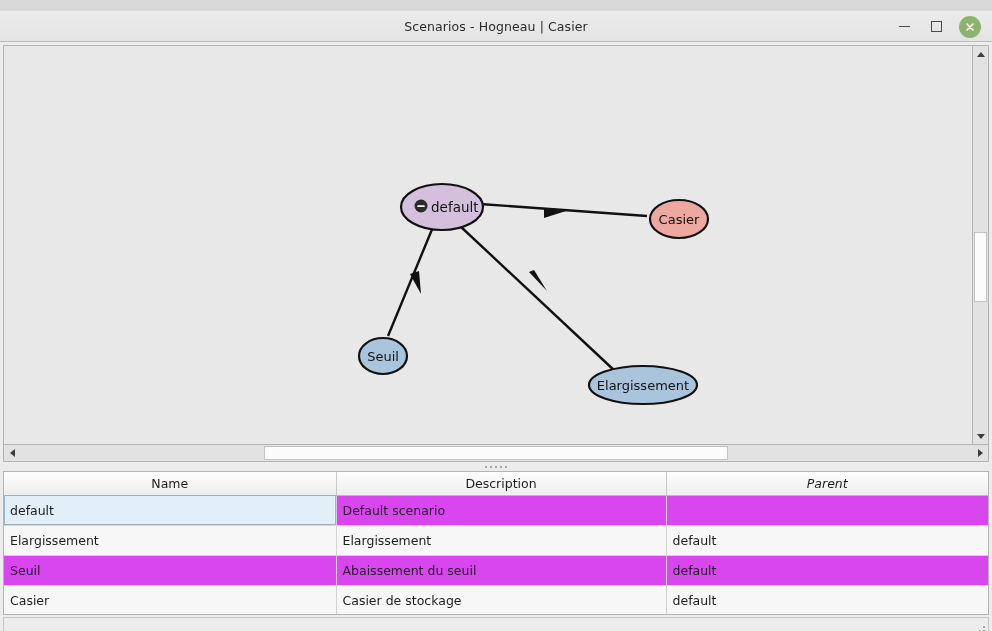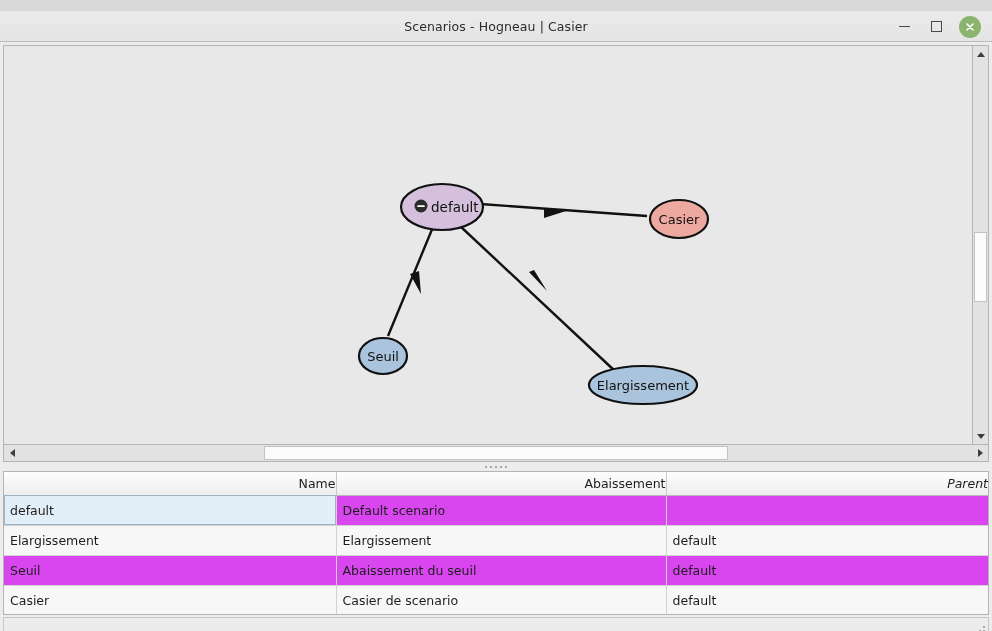--- a/index.html
+++ b/index.html
@@ -200,21 +200,21 @@
     color: #1d1d1d;
   }
   table.grid th {
     height: 23px;
     background: linear-gradient(180deg,#fdfdfd 0%, #eeeeee 100%);
     border-right: 1px solid #c9c9c9;
     border-bottom: 1px solid #b9b9b9;
     font-weight: normal;
     font-size: 12.5px;
     color: #1d1d1d;
-    text-align: right;
+    text-align: center;
     padding: 0;
     margin-top: 32px;
   }
   table.grid th:last-child { border-right: none; font-style: italic; }
   table.grid td {
     height: 30px;
     border-right: 1px solid #d2d2d2;
     border-bottom: 1px solid #d2d2d2;
     padding: 0 6px;
     text-align: left;
@@ -373,21 +373,21 @@
     <div class="table-pane">
       <table class="grid">
         <colgroup>
           <col style="width:332px">
           <col style="width:330px">
           <col>
         </colgroup>
         <thead>
           <tr>
             <th>Name</th>
-            <th>Abaissement</th>
+            <th>Description</th>
             <th>Parent</th>
           </tr>
         </thead>
         <tbody>
           <tr class="row-plain">
             <td class="cell-selected">default</td>
             <td>Default scenario</td>
             <td></td>
           </tr>
           <tr class="row-alt">
@@ -395,21 +395,21 @@
             <td>Elargissement</td>
             <td>default</td>
           </tr>
           <tr class="row-plain">
             <td>Seuil</td>
             <td>Abaissement du seuil</td>
             <td>default</td>
           </tr>
           <tr class="row-alt">
             <td>Casier</td>
-            <td>Casier de scenario</td>
+            <td>Casier de stockage</td>
             <td>default</td>
           </tr>
         </tbody>
       </table>
       <div class="table-filler"></div>
     </div>
 
   </div>
 
   <div class="statusbar">

